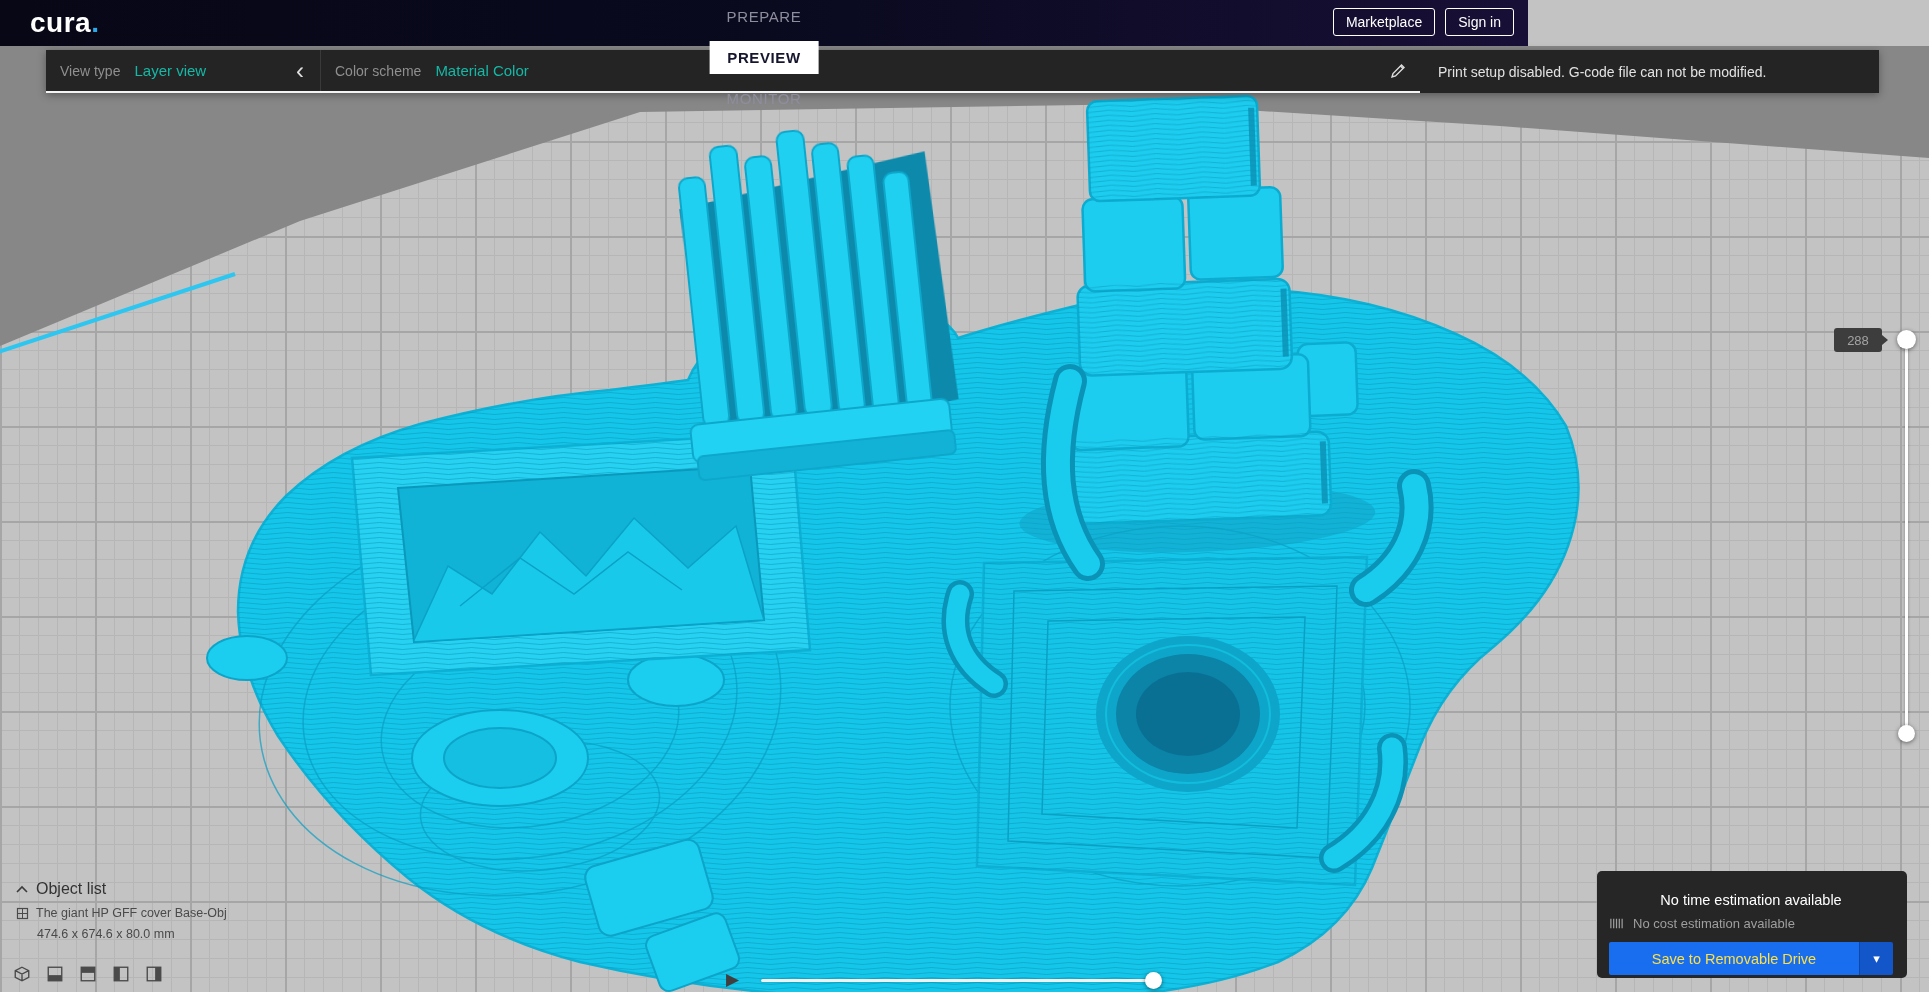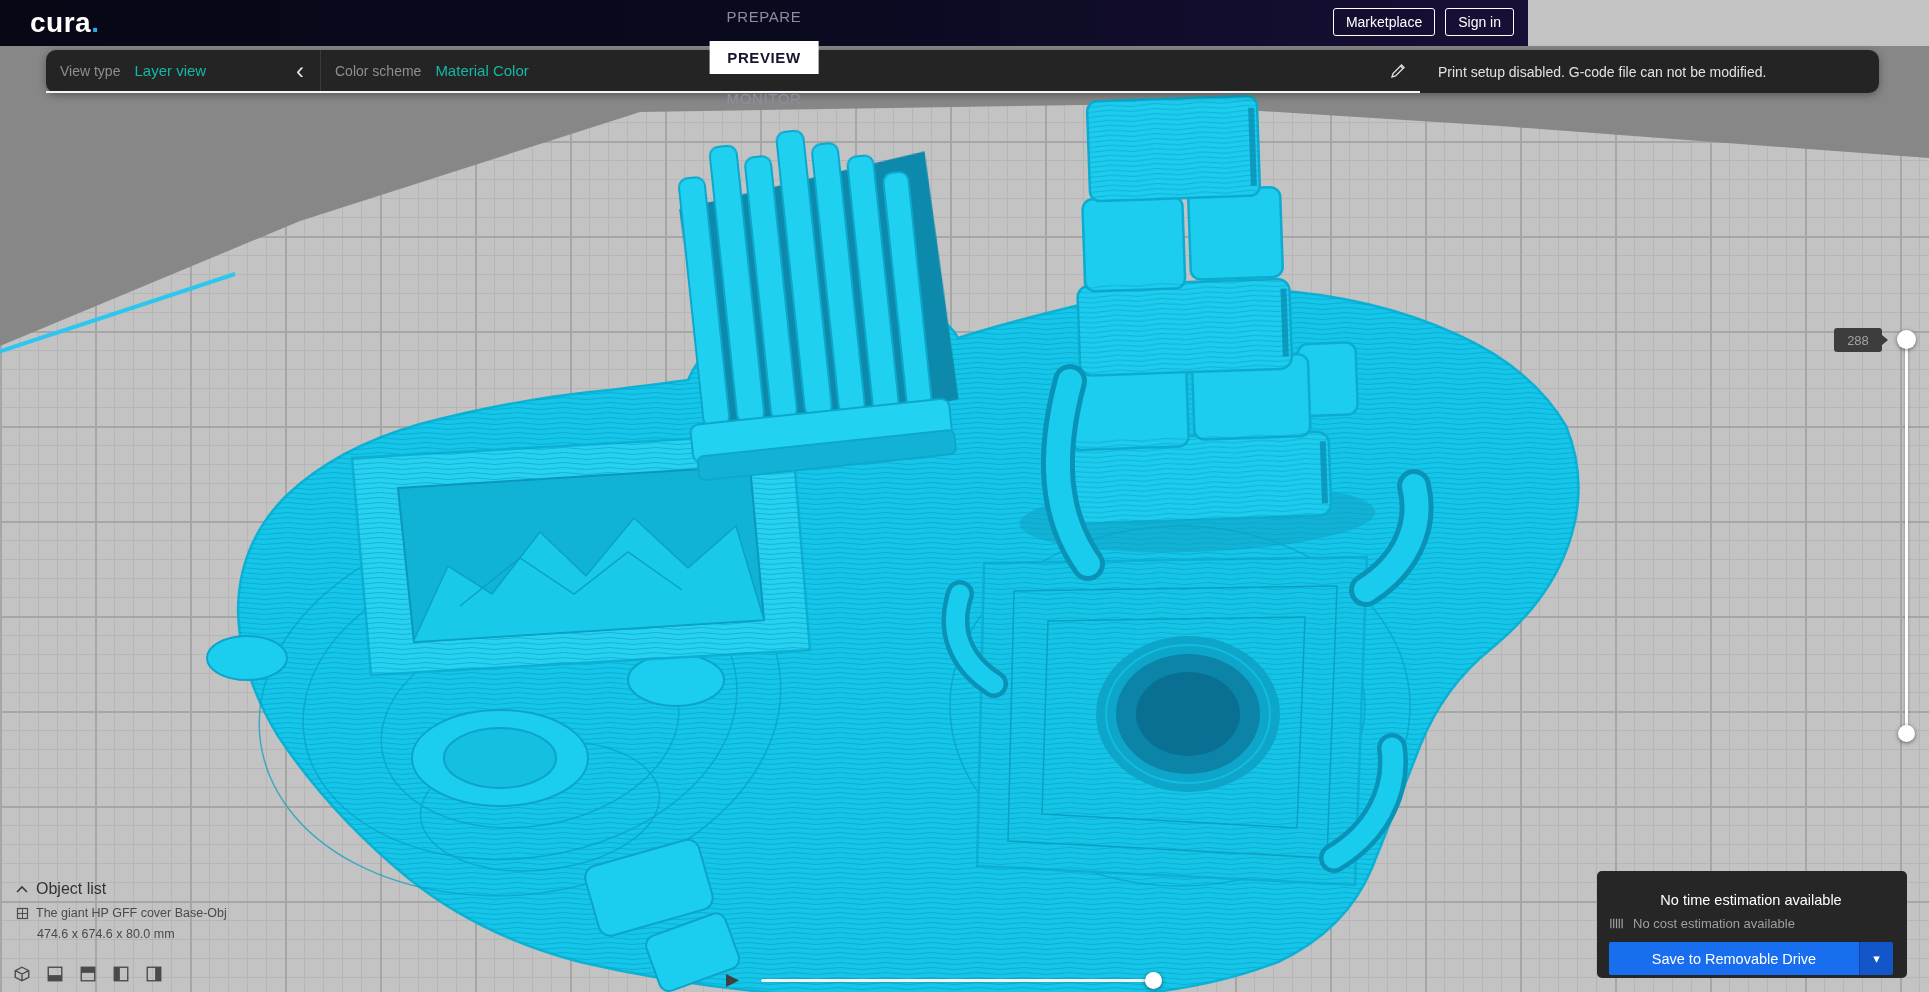--- a/index.html
+++ b/index.html
@@ -25,21 +25,21 @@
            background-image:
              linear-gradient(#a6a6a6 2px, transparent 2px),
              linear-gradient(90deg,#a6a6a6 2px, transparent 2px),
              linear-gradient(#b6b6b6 1px, transparent 1px),
              linear-gradient(90deg,#b6b6b6 1px, transparent 1px);
            background-size: 95px 95px, 95px 95px, 19px 19px, 19px 19px; }
   .scene-svg { position:absolute; inset:0; width:100%; height:100%; display:block; }
 
   
   .toolbar { position:absolute; left:46px; top:50px; width:1833px; height:43px; z-index:30;
-             display:flex; background:#242424; box-shadow:0 2px 8px rgba(0,0,0,.35);border-radius:10px; }
+             display:flex; background:#242424; box-shadow:0 2px 8px rgba(0,0,0,.35); }
   .tb-left { display:flex; flex:0 0 1374px; border-bottom:2px solid #f4f4f4; }
   .tb-section { display:flex; align-items:center; height:100%; padding:0 14px; cursor:pointer; }
   .tb-section.view { width:274px; }
   .tb-section.scheme { width:1100px; border-left:1px solid #3a3a3a; }
   .tb-label { color:#8f8f8f; font-size:14px; margin-right:14px; white-space:nowrap; }
   .tb-value { color:#14b8a6; font-size:15px; white-space:nowrap; }
   .collapse { margin-left:auto; color:#e0e0e0; font-size:24px; line-height:20px; padding:0 2px; cursor:pointer; }
   .pencil { margin-left:auto; cursor:pointer; display:flex; align-items:center; }
   .tb-notice { flex:1; display:flex; align-items:center; padding:0 18px; color:#e2e2e2; font-size:14px; }
 
@@ -75,21 +75,21 @@
 
   
   .action-panel { position:absolute; left:1597px; top:871px; width:310px; height:107px; background:#262626;
                   border-radius:5px; z-index:25; padding:12px 14px 10px 12px; }
   .ap-row { display:flex; align-items:center; gap:9px; }
   .ap-row.time { height:22px;flex-direction:column; }
   .ap-row.cost { height:20px; margin-top:8px; }
   .ap-time-text { color:#ffffff; font-size:14.5px; }
   .ap-cost-text { color:#9f9f9f; font-size:13px; }
   .save-row { display:flex; margin-top:9px; height:33px; }
-  .save-btn { flex:1; background:#196ef0; color:#ffffff; font-size:14.5px; border:none;
+  .save-btn { flex:1; background:#196ef0; color:#fde047; font-size:14.5px; border:none;
               border-radius:2px 0 0 2px; cursor:pointer; font-family:inherit; }
   .save-dd { width:34px; background:#1256c9; color:#ffffff; border:none; border-left:1px solid #0d47a8;
              border-radius:0 2px 2px 0; font-size:13px; cursor:pointer; font-family:inherit; }
 </style>
 </head>
 <body>
 
 <div class="app">
 
   <div class="stage">

